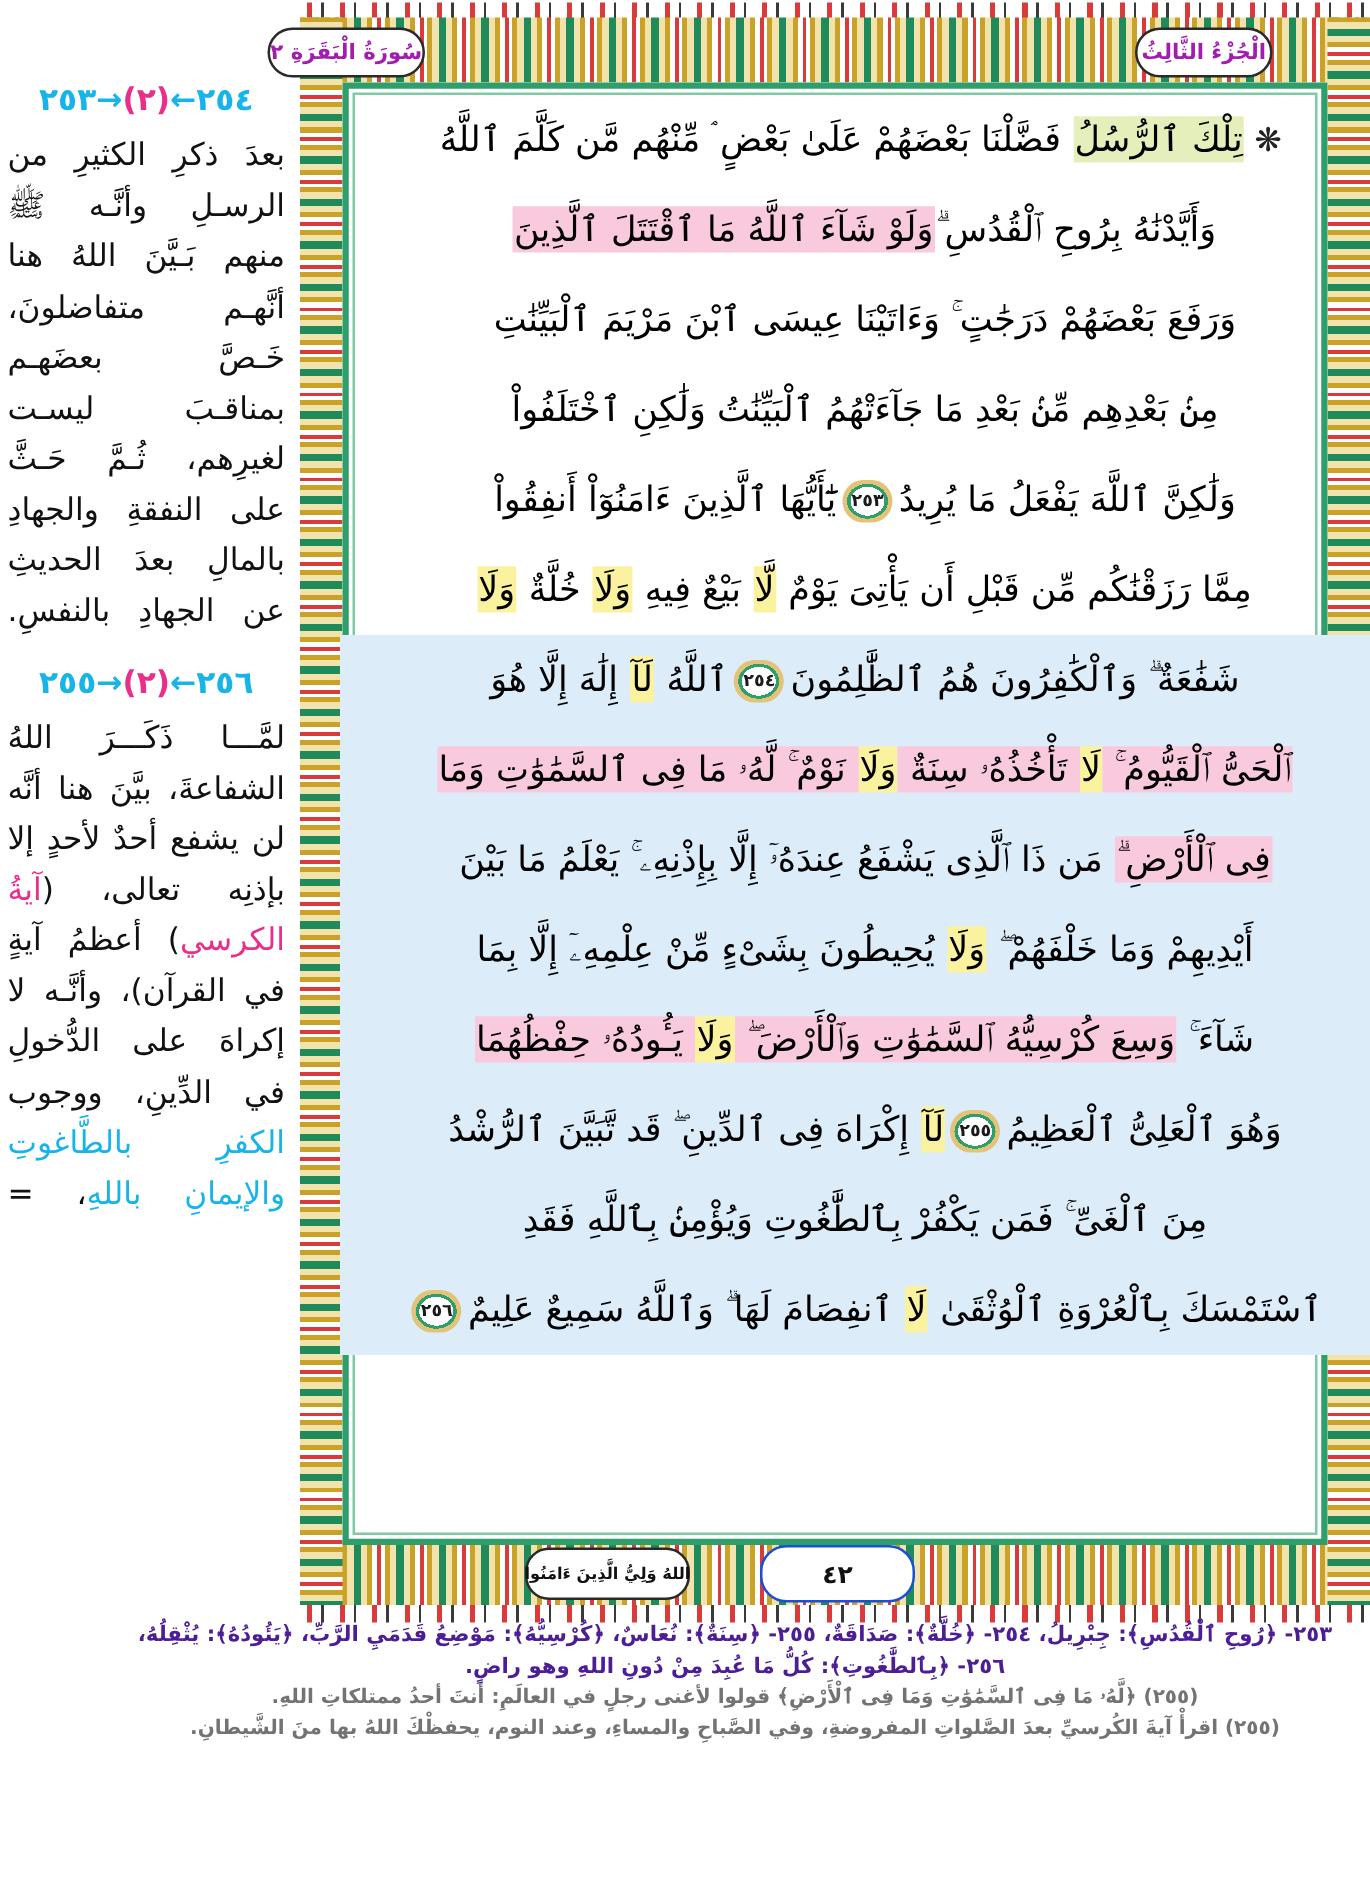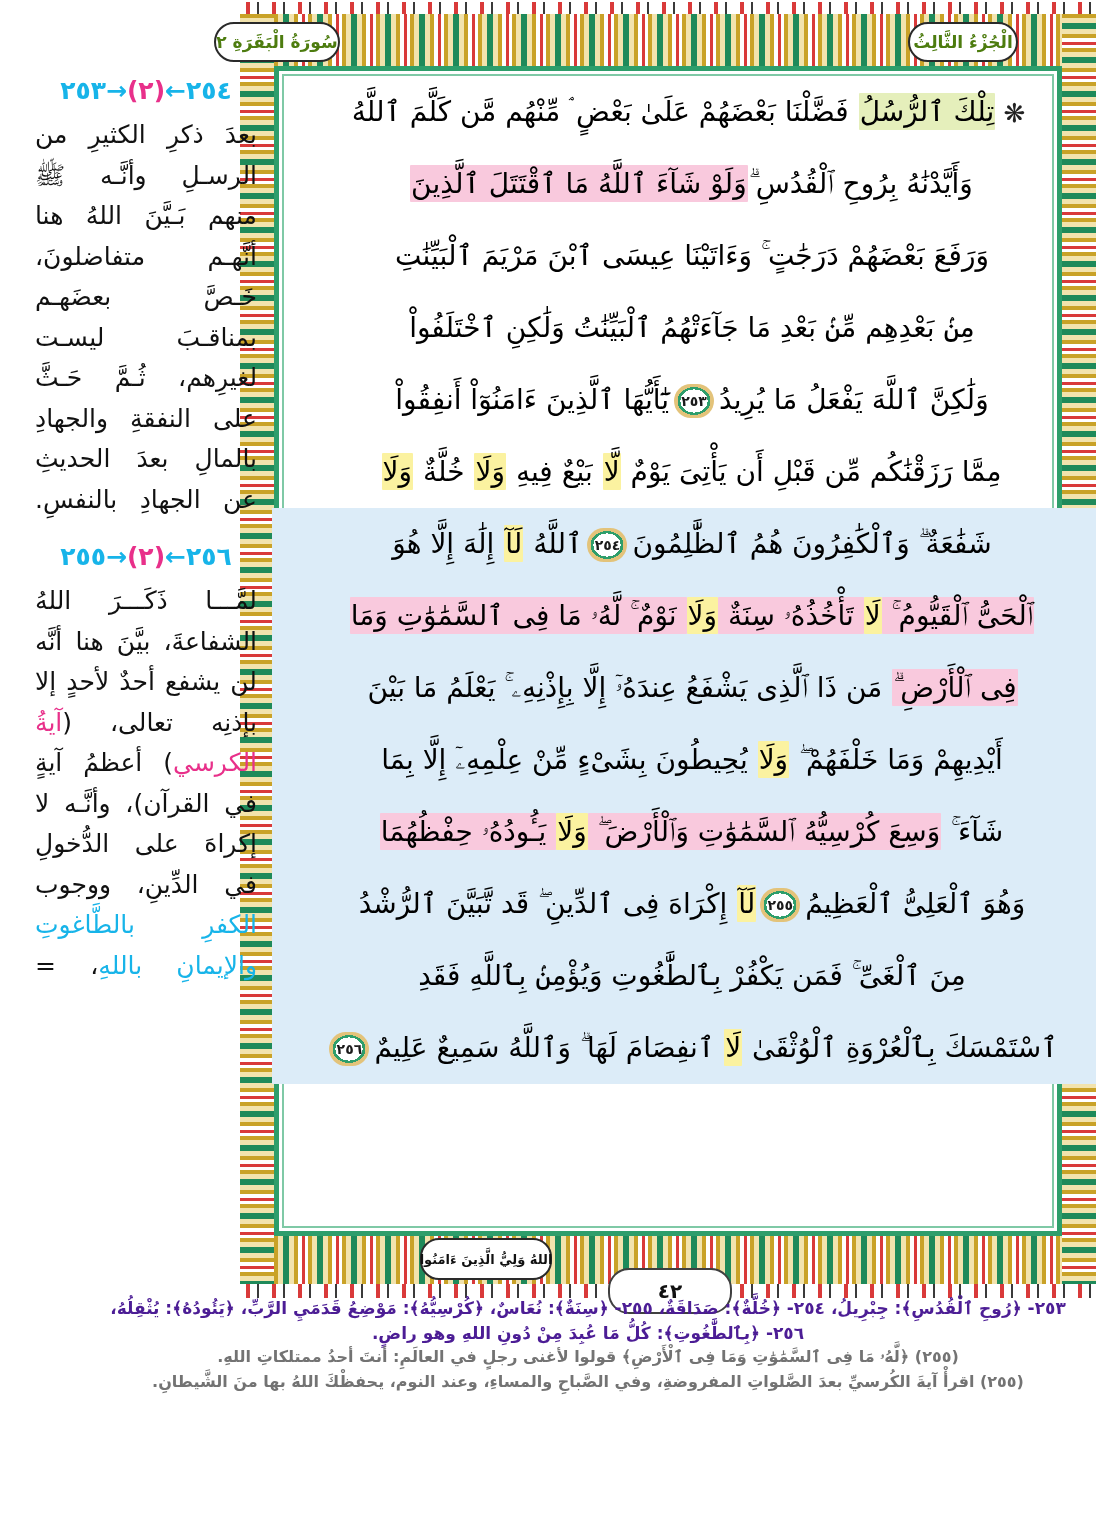--- a/index.html
+++ b/index.html
@@ -36,21 +36,21 @@
   }
   #tips-top{top:2px;}
   #tips-bottom{top:1284px;transform:scaleY(-1);}
 
   
   .cartouche{
     position:absolute;top:22px;height:40px;background:#fff;
     border:2px solid #2a2a2a;border-radius:20px;
     display:flex;align-items:center;justify-content:center;
     font-family:"DejaVu Sans","Liberation Sans",sans-serif;
-    font-size:17px;font-weight:bold;color:#4d7c0f;white-space:nowrap;
+    font-size:17px;font-weight:bold;color:#a21caf;white-space:nowrap;
     padding:0 10px;box-sizing:border-box;
   }
   #surah-cartouche{right:756px;width:126px;}
   #juz-cartouche{right:78px;width:110px;}
 
   
   .text-frame{
     position:absolute;left:274px;top:66px;width:788px;height:1170px;
     border:5px solid #2e9e6b;background:#ffffff;box-sizing:border-box;
   }
@@ -87,43 +87,43 @@
     box-sizing:border-box;
   }
   .rub-mark{
     display:inline-block;width:34px;height:34px;line-height:34px;
     vertical-align:middle;text-align:center;font-size:26px;color:#222;
     margin:0 2px;
   }
 
   
   .sidebar{
-    position:absolute;left:0;top:76px;width:236px;
-    direction:rtl;text-align:justify;padding-left:29px;
+    position:absolute;left:0;top:65px;width:236px;
+    direction:rtl;text-align:justify;
   }
   .sb-block{margin-bottom:22px;padding:0 8px 0 6px;}
   .sb-range{
     text-align:center;font-size:25px;font-weight:bold;
     color:#17b4e9;margin-bottom:10px;direction:rtl;white-space:nowrap;
   }
   .sb-range .surah-no{color:#e8308a;}
   .sb-body{
     font-family:"DejaVu Sans","Liberation Serif",serif;
     font-size:25px;line-height:1.62;color:#111;font-weight:normal;
     text-align:justify;text-align-last:justify;
   }
   .kw-pink{color:#e8308a;}
   .kw-cyan{color:#17b4e9;}
 
   
   #page-number-cartouche{
     position:absolute;left:608px;top:1236px;width:120px;height:42px;
-    background:#fff;border:2px solid #404040;border-radius:21px;
+    background:#fff;border:2px solid #1d4ed8;border-radius:21px;
     display:flex;align-items:center;justify-content:center;
-    font-size:20px;font-weight:bold;color:#111;margin-top:32px;
+    font-size:20px;font-weight:bold;color:#111;
   }
   #bottom-right-cartouche{
     position:absolute;left:420px;top:1238px;width:128px;height:38px;
     background:#fff;border:2px solid #2a2a2a;border-radius:19px;
     display:flex;align-items:center;justify-content:center;
     font-size:13px;font-weight:bold;color:#111;white-space:nowrap;
   }
 
   
   .footnotes{

